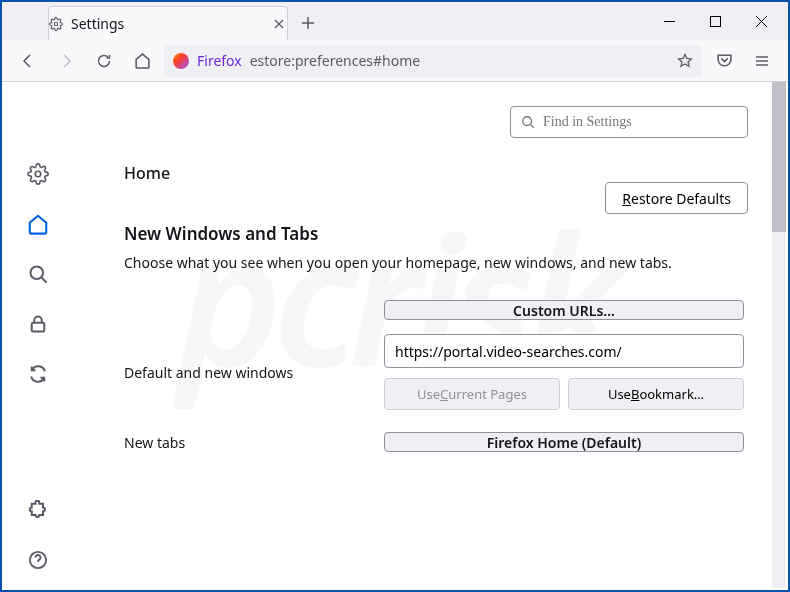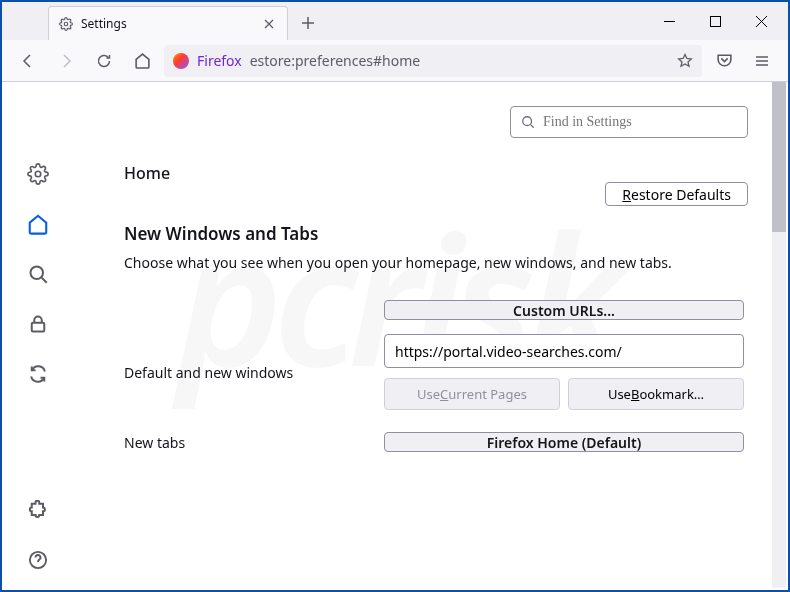--- a/index.html
+++ b/index.html
@@ -3,21 +3,21 @@
 <meta charset="utf-8">
 <style>
 * { margin:0; padding:0; box-sizing:border-box; font-family:"Segoe UI",system-ui,sans-serif; }
 body { width:790px; height:592px; background:#fff; border:2px solid #0a4faa; overflow:hidden; position:relative; }
 
 
 .watermark { position:absolute; top:50%; left:50%; transform:translate(-50%,-50%); font-size:180px; font-weight:600; color:rgba(0,0,0,.03); letter-spacing:-10px; pointer-events:none; z-index:0; white-space:nowrap; font-style:italic; }
 
 
 .tabstrip { height:38px; background:#f0f0f4; display:flex; align-items:flex-end; padding-left:46px; position:relative; z-index:2; }
-.tab { display:flex; align-items:center; gap:8px; height:34px; background:#f9f9fb; border:1px solid #cfcfd8; border-bottom:none; border-radius:4px 4px 0 0; padding:0 10px; width:240px; font-size:12px; color:#15141a; }
+.tab { display:flex; align-items:center; gap:8px; height:34px; background:#f9f9fb; border:1px solid #cfcfd8; border-bottom:none; border-radius:4px 4px 0 0; padding:0 0; width:240px; font-size:14px; color:#15141a; }
 .tab .gear { width:14px; height:14px; }
 .tab .close { margin-left:auto; width:16px; height:16px; display:flex; align-items:center; justify-content:center; color:#5b5b66; cursor:pointer; }
 .newtab { width:28px; height:28px; display:flex; align-items:center; justify-content:center; color:#5b5b66; margin-left:6px; margin-bottom:3px; cursor:pointer; }
 .wincontrols { position:absolute; right:4px; top:0; height:38px; display:flex; }
 .wincontrols div { width:46px; display:flex; align-items:center; justify-content:center; color:#000; cursor:pointer; }
 
 
 .toolbar { height:42px; background:#f9f9fb; border-bottom:1px solid #cfcfd8; display:flex; align-items:center; padding:0 10px; gap:6px; position:relative; z-index:2; }
 .tbtn { width:32px; height:32px; display:flex; align-items:center; justify-content:center; border-radius:4px; color:#5b5b66; cursor:pointer; }
 .tbtn.disabled { color:#bfbfc9; cursor:default; }
@@ -33,21 +33,21 @@
 .sidebar .sicon { width:24px; height:24px; display:flex; align-items:center; justify-content:center; color:#5b5b66; cursor:pointer; }
 .sidebar .sicon.active { color:#0060df; }
 .sidebar .spacer { flex:1; }
 
 .main { flex:1; padding:24px 28px 0 50px; overflow:hidden; position:relative; }
 .searchbox { position:absolute; right:40px; top:24px; width:238px; height:32px; border:1px solid #8f8f9d; border-radius:4px; display:flex; align-items:center; padding:0 10px; gap:8px; color:#6f6f7b; font-size:14px; background:#fff; }
 .searchbox svg { width:14px; height:14px; flex-shrink:0; }
 .searchbox input { border:none; outline:none; flex:1; font-size:14px; background:transparent;font-family:Liberation Serif, serif; }
 
 h1 { font-size:16px; font-weight:500; color:#15141a; margin-top:56px; }
-.restore { position:absolute; right:40px; top:100px; height:24px; padding:0 16px; border:1px solid #8f8f9d; border-radius:4px; background:#fff; font-size:14px; cursor:pointer; }
+.restore { position:absolute; right:40px; top:100px; height:32px; padding:0 16px; border:1px solid #8f8f9d; border-radius:4px; background:#fff; font-size:14px; cursor:pointer; }
 .restore .ul { text-decoration:underline; }
 
 h2 { font-size:17px; font-weight:600; color:#15141a; margin-top:38px; }
 .desc { font-size:14px; color:#15141a; margin-top:8px; }
 
 .row { display:flex; align-items:center; margin-top:28px; gap:20px; }
 .row .label { width:240px; font-size:14px; color:#15141a; }
 .row .controls { flex:1; max-width:360px; }
 
 .select { height:20px; border:1px solid #8f8f9d; border-radius:4px; background:#f0f0f4; display:flex; align-items:center; padding:0 12px; font-size:14px; font-weight:600; color:#15141a; cursor:pointer; position:relative;flex-direction:column; }

